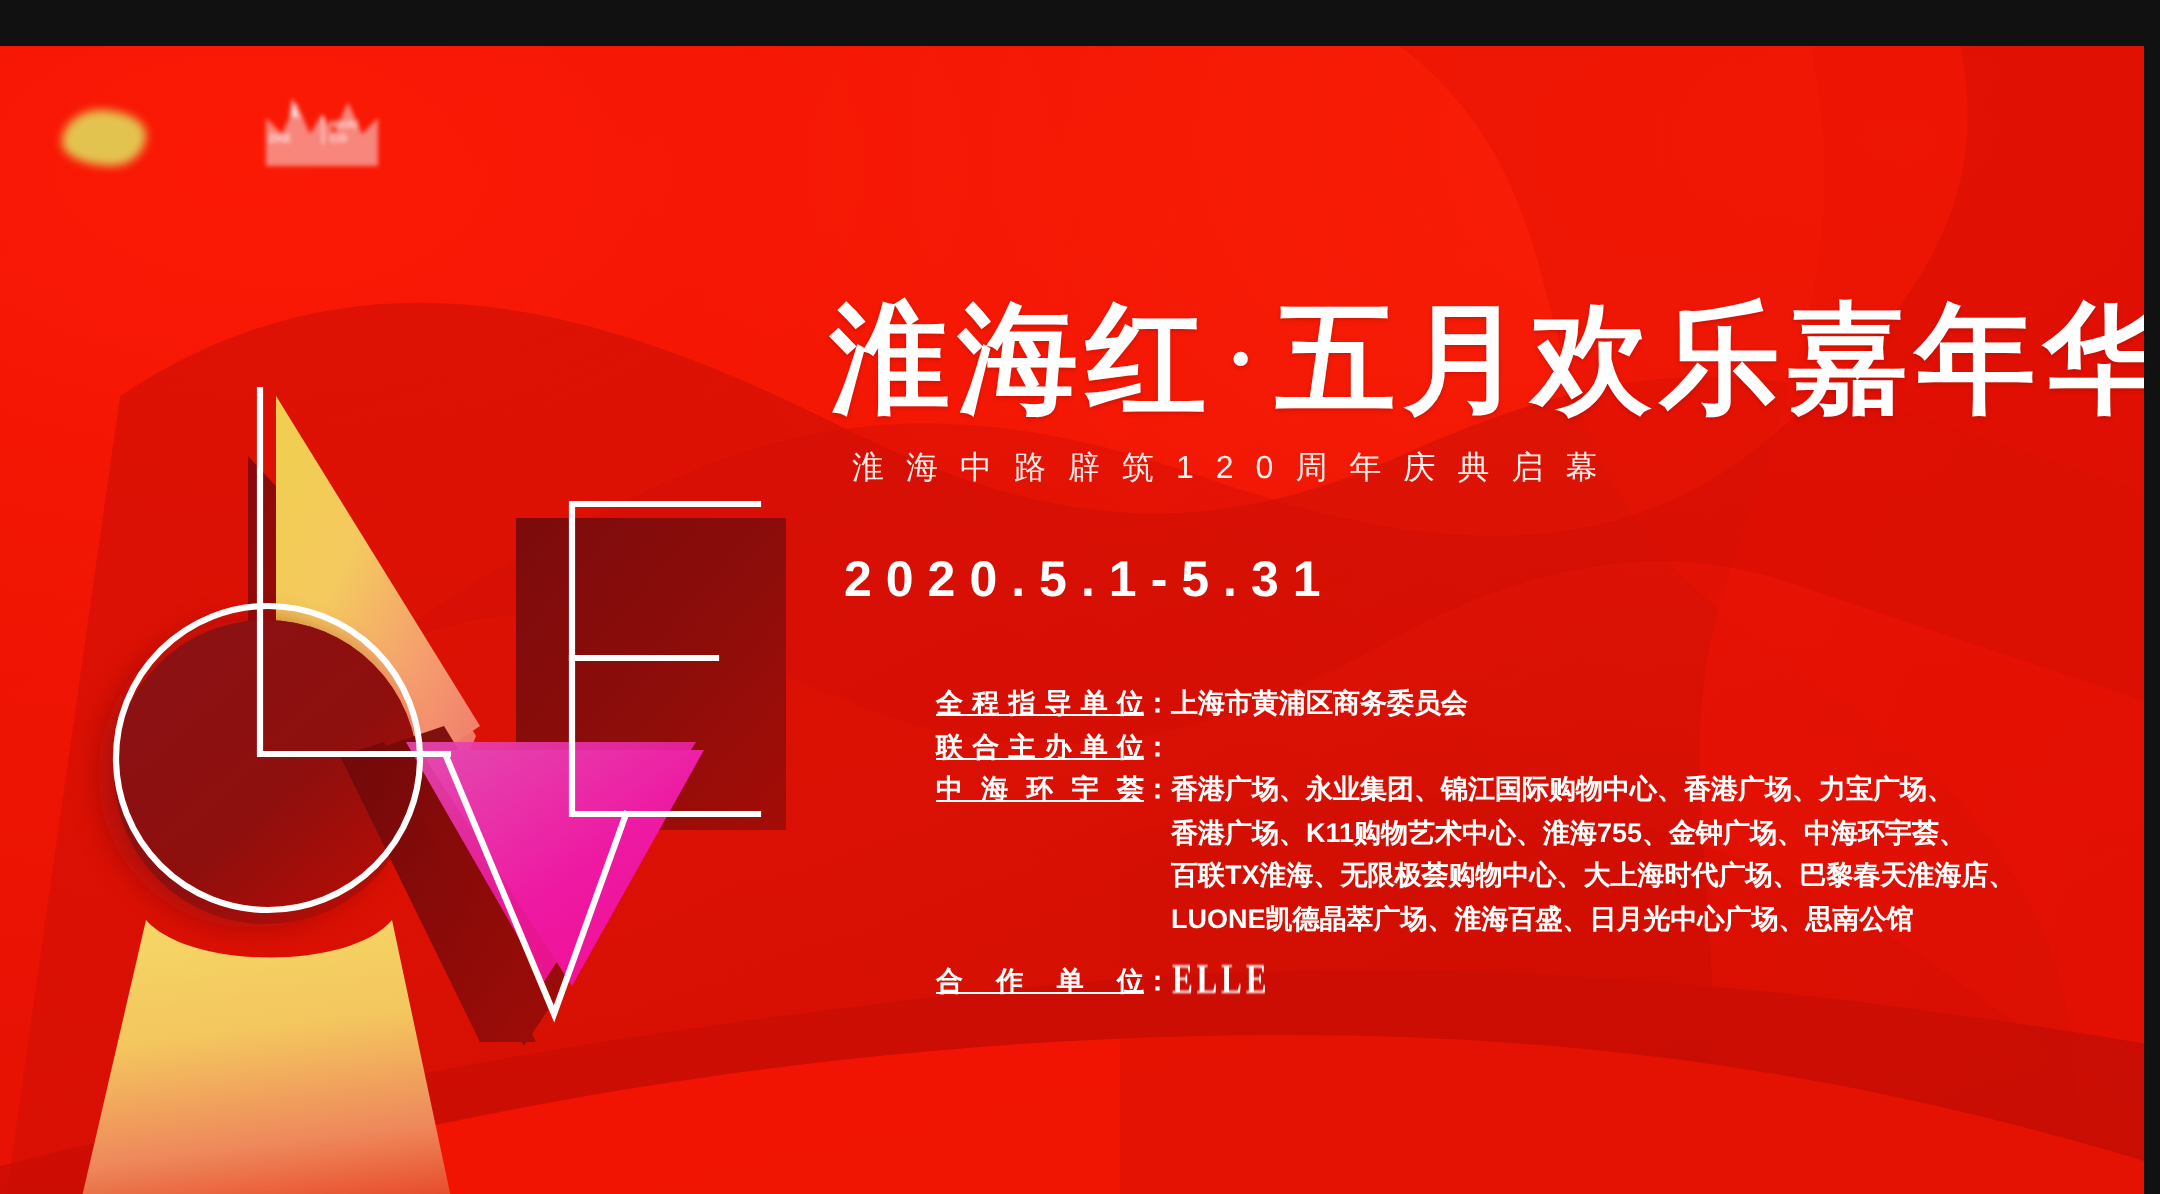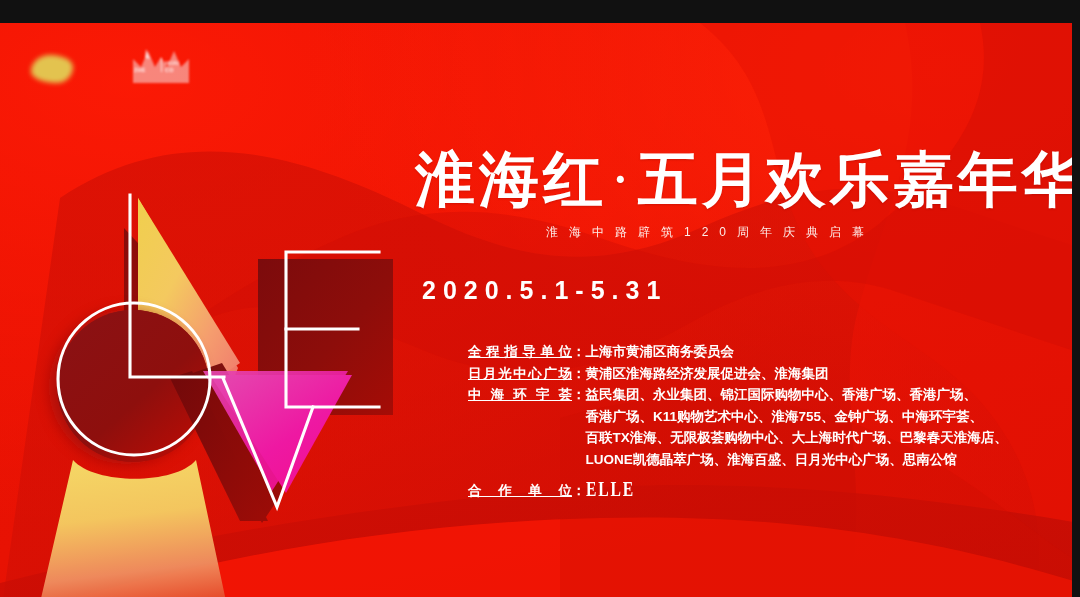--- a/index.html
+++ b/index.html
@@ -26,23 +26,23 @@
     font-weight:700;
     font-size:60px;
     line-height:62px;
     color:#ffffff;
     letter-spacing:4px;
     white-space:nowrap;
     text-shadow:0 1px 2px rgba(120,0,0,.25);
   }
   #main-title .dot{font-size:44px;vertical-align:6px;padding:0 6px;}
   #sub-title{
-    position:absolute; left:395px; top:201px; width:620px;
-    text-align:center;
-    font-size:12px;
+    position:absolute; left:415px; top:201px; width:620px;
+    text-align:left;
+    font-size:16px;
     color:#fdeeea;
     letter-spacing:11px;
     text-indent:11px;
     white-space:nowrap;
     font-weight:400;
   }
   #date-line{
     position:absolute; left:415px; top:253px; width:620px;
     text-align:left;
     font-size:25px;
@@ -269,30 +269,29 @@
 
   <div id="credits">
 
     <div class="cred-row">
       <span class="cred-label">全程指导单位</span>
       <span class="cred-colon">：</span>
       <span class="cred-value">上海市黄浦区商务委员会</span>
     </div>
 
     <div class="cred-row">
-      <span class="cred-label">日月光中心广场</span>
+      <span class="cred-label">联合主办单位</span>
       <span class="cred-colon">：</span>
-      <span class="cred-value">黄浦区淮海路经济发展促进会、淮海集团</span>
     </div>
 
     <div class="cred-row">
       <span class="cred-label">中海环宇荟</span>
       <span class="cred-colon">：</span>
       <span class="cred-value">
-        <span class="cont">益民集团、永业集团、锦江国际购物中心、香港广场、香港广场、</span>
+        <span class="cont">香港广场、永业集团、锦江国际购物中心、香港广场、力宝广场、</span>
         <span class="cont">香港广场、K11购物艺术中心、淮海755、金钟广场、中海环宇荟、</span>
         <span class="cont">百联TX淮海、无限极荟购物中心、大上海时代广场、巴黎春天淮海店、</span>
         <span class="cont">LUONE凯德晶萃广场、淮海百盛、日月光中心广场、思南公馆</span>
       </span>
     </div>
 
     <div class="cred-row" id="coop-row">
       <span class="cred-label">合作单位</span>
       <span class="cred-colon">：</span>
       <span class="cred-value">

